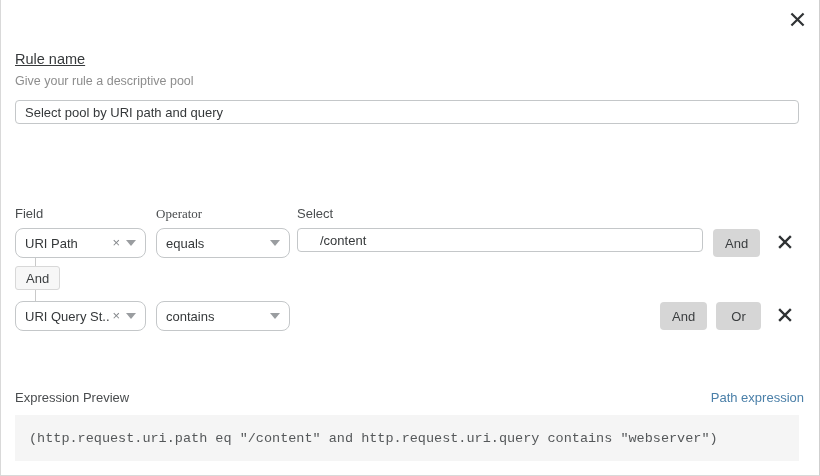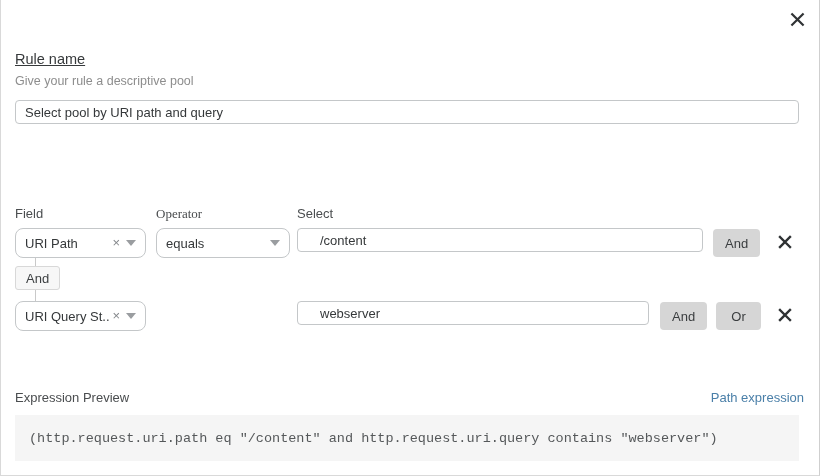--- a/index.html
+++ b/index.html
@@ -312,22 +312,25 @@
     <div class="chip">And</div>
   </div>
 
   <div id="cond-row-2" class="cond-row">
     <div class="select-box field-select">
       <span class="select-text">URI Query St...</span>
       <span class="select-clear">×</span>
       <span class="caret"></span>
     </div>
 
-
-    <input id="value-input-2" class="text-input val-input" type="text" value="webserver" style="">
+    <div class="select-box op-select">
+      <span class="select-text">contains</span>
+      <span class="caret"></span>
+    </div>
+
 
     <button id="logic-and-2" class="logic-btn">And</button>
 
     <button id="logic-or-2" class="logic-btn">Or</button>
 
     <button id="delete-row-2" class="delete-btn">
       <span>
         <svg width="14" height="14" viewBox="0 0 14 14" aria-hidden="true">
           <path d="M2 2 L12 12 M12 2 L2 12" stroke="#2e3133" stroke-width="2.4" stroke-linecap="square"></path>
         </svg>

